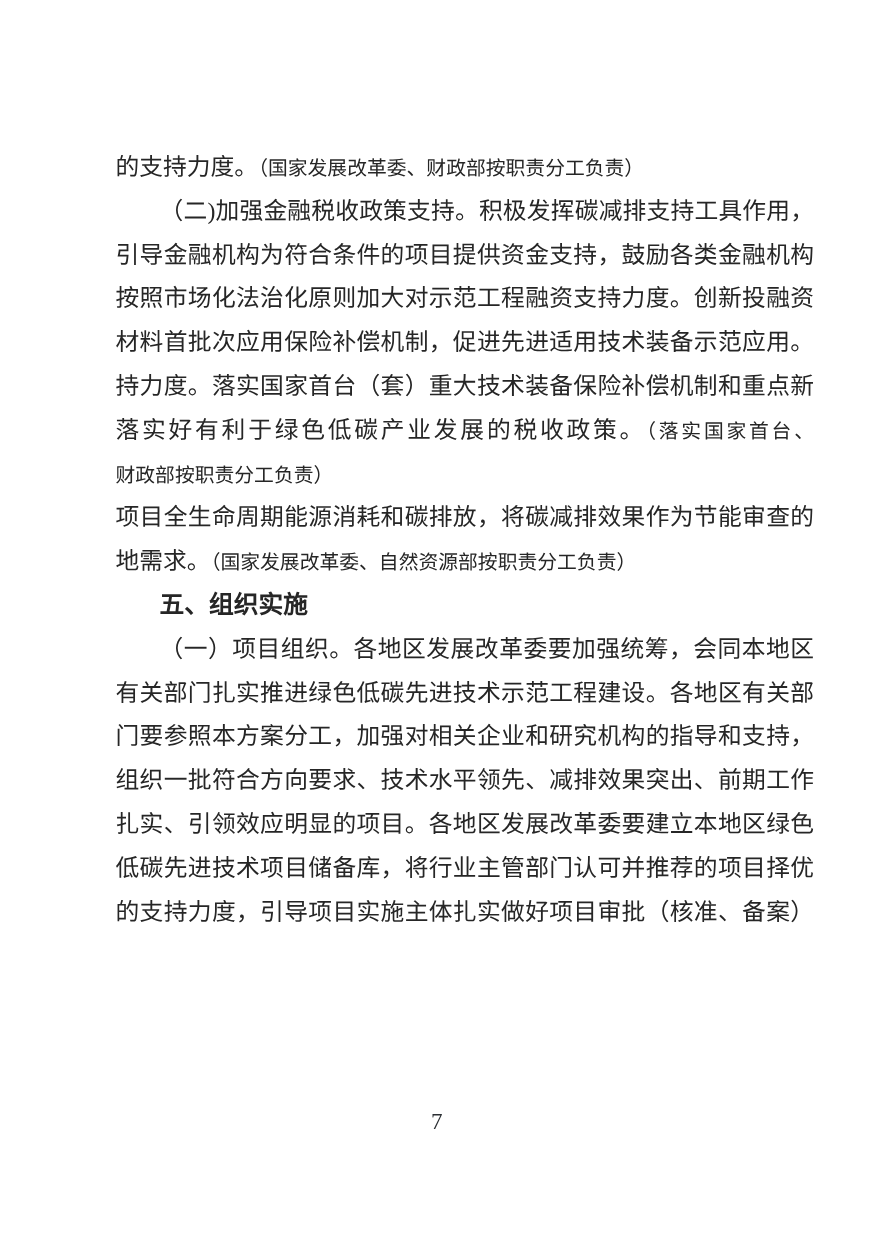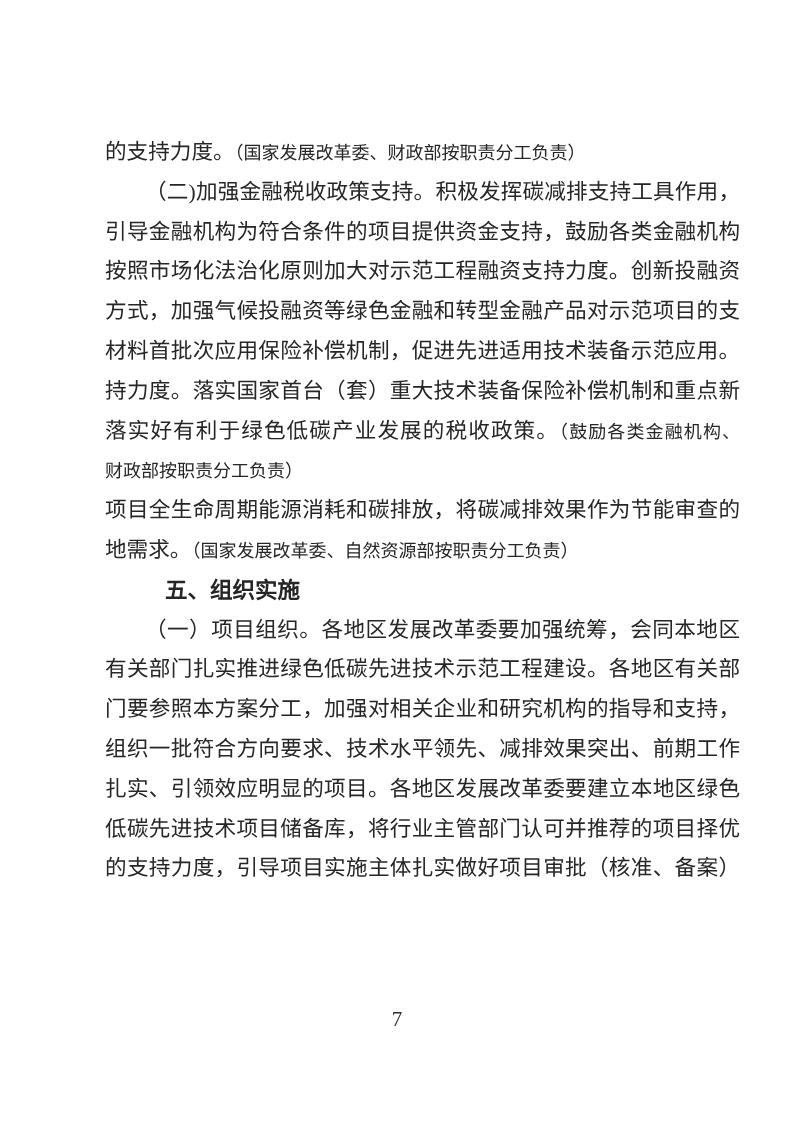--- a/index.html
+++ b/index.html
@@ -38,22 +38,21 @@
   .seg-normal { }
   .seg-bold {
     font-weight: 400;
   }
   .seg-kai {
     font-size: 18px;
   }
   .seg-heading {
     font-weight: 700;
     font-size: 22.5px;
-    font-family: Liberation Sans, sans-serif;
-    margin-left: 20px;
+    font-family: Liberation Mono, monospace;
   }
   .page-number {
     position: absolute;
     top: 1004px;
     left: 0;
     width: 794px;
     height: 30px;
     line-height: 30px;
     text-align: center;
     font-size: 21px;
@@ -61,24 +60,23 @@
   }
 </style>
 </head>
 <body>
 
 <div class="page-text">
     <div class="line"><span class="seg-normal">的支持力度。</span><span class="seg-kai">（国家发展改革委、财政部按职责分工负责）</span></div>
     <div class="line jst ind"><span class="seg-bold">（二)加强金融税收政策支持。</span><span class="seg-normal">积极发挥碳减排支持工具作用，</span></div>
     <div class="line jst"><span class="seg-normal">引导金融机构为符合条件的项目提供资金支持，鼓励各类金融机构</span></div>
     <div class="line jst"><span class="seg-normal">按照市场化法治化原则加大对示范工程融资支持力度。创新投融资</span></div>
-    <div class="line jst"><span class="seg-normal">方式，加强气候投融资等绿色金融和转型金融产品对示范项目的支</span></div>
     <div class="line jst"><span class="seg-normal">材料首批次应用保险补偿机制，促进先进适用技术装备示范应用。</span></div>
     <div class="line jst"><span class="seg-normal">持力度。落实国家首台（套）重大技术装备保险补偿机制和重点新</span></div>
-    <div class="line jst"><span class="seg-normal">落实好有利于绿色低碳产业发展的税收政策。</span><span class="seg-kai">（鼓励各类金融机构、</span></div>
+    <div class="line jst"><span class="seg-normal">落实好有利于绿色低碳产业发展的税收政策。</span><span class="seg-kai">（落实国家首台、</span></div>
     <div class="line"><span class="seg-kai">财政部按职责分工负责）</span></div>
     <div class="line jst"><span class="seg-normal">项目全生命周期能源消耗和碳排放，将碳减排效果作为节能审查的</span></div>
     <div class="line"><span class="seg-normal">地需求。</span><span class="seg-kai">（国家发展改革委、自然资源部按职责分工负责）</span></div>
     <div class="line ind"><span class="seg-heading">五、组织实施</span></div>
     <div class="line jst ind"><span class="seg-bold">（一）项目组织。</span><span class="seg-normal">各地区发展改革委要加强统筹，会同本地区</span></div>
     <div class="line jst"><span class="seg-normal">有关部门扎实推进绿色低碳先进技术示范工程建设。各地区有关部</span></div>
     <div class="line jst"><span class="seg-normal">门要参照本方案分工，加强对相关企业和研究机构的指导和支持，</span></div>
     <div class="line jst"><span class="seg-normal">组织一批符合方向要求、技术水平领先、减排效果突出、前期工作</span></div>
     <div class="line jst"><span class="seg-normal">扎实、引领效应明显的项目。各地区发展改革委要建立本地区绿色</span></div>
     <div class="line jst"><span class="seg-normal">低碳先进技术项目储备库，将行业主管部门认可并推荐的项目择优</span></div>

